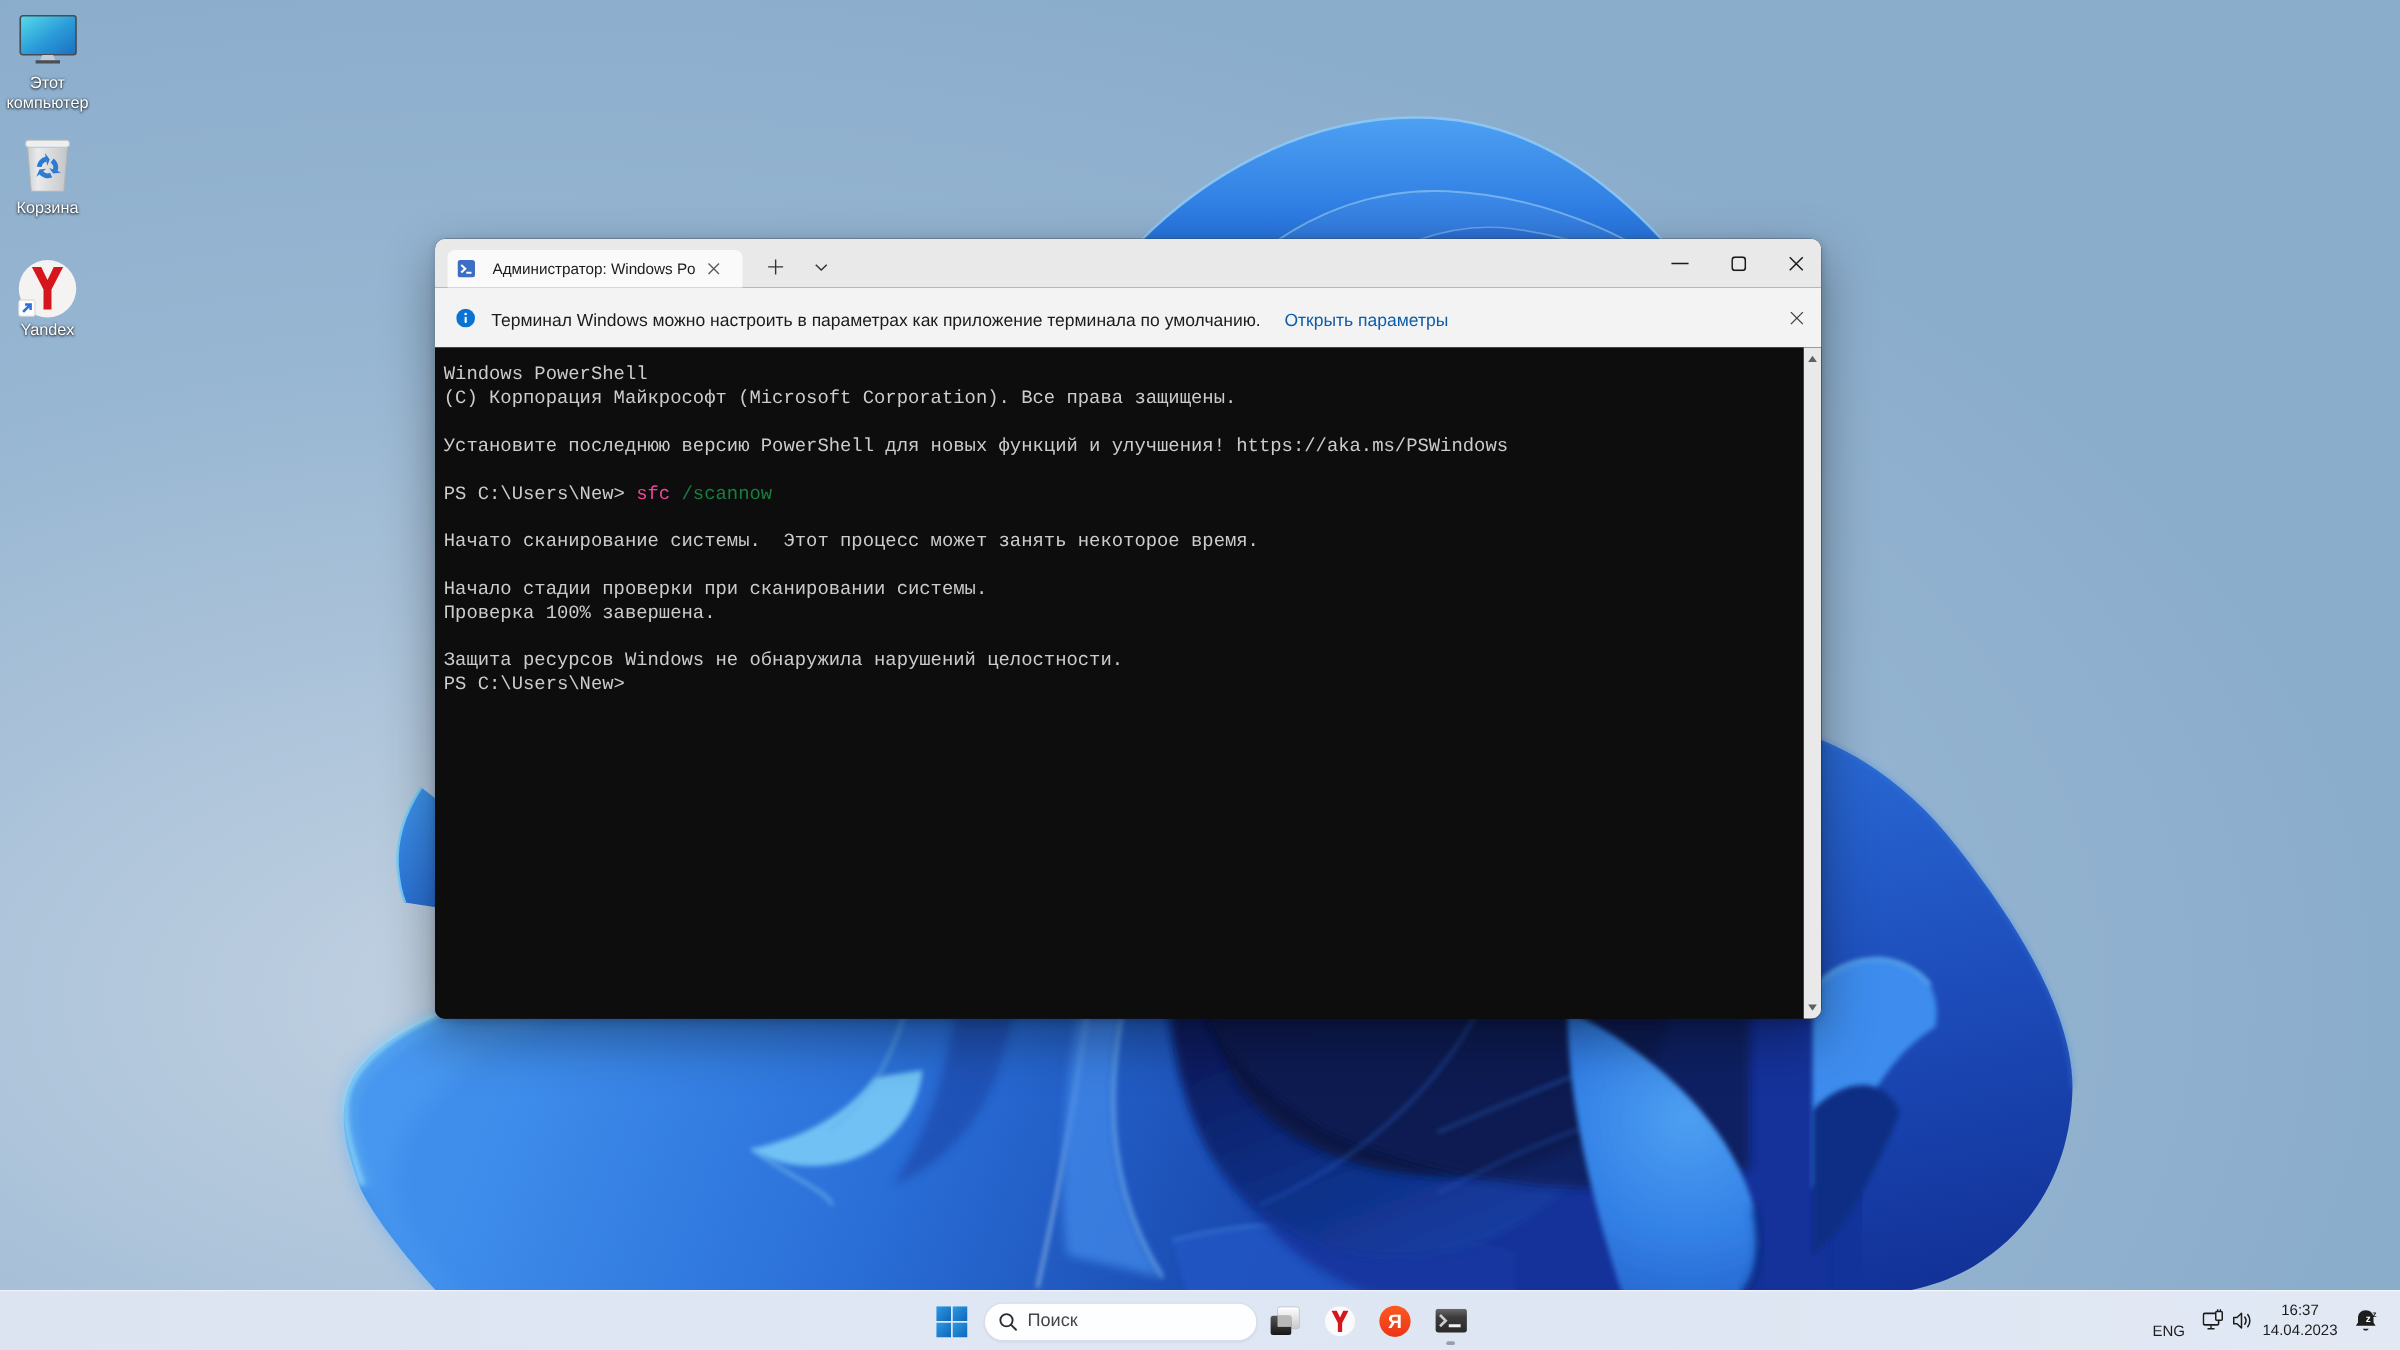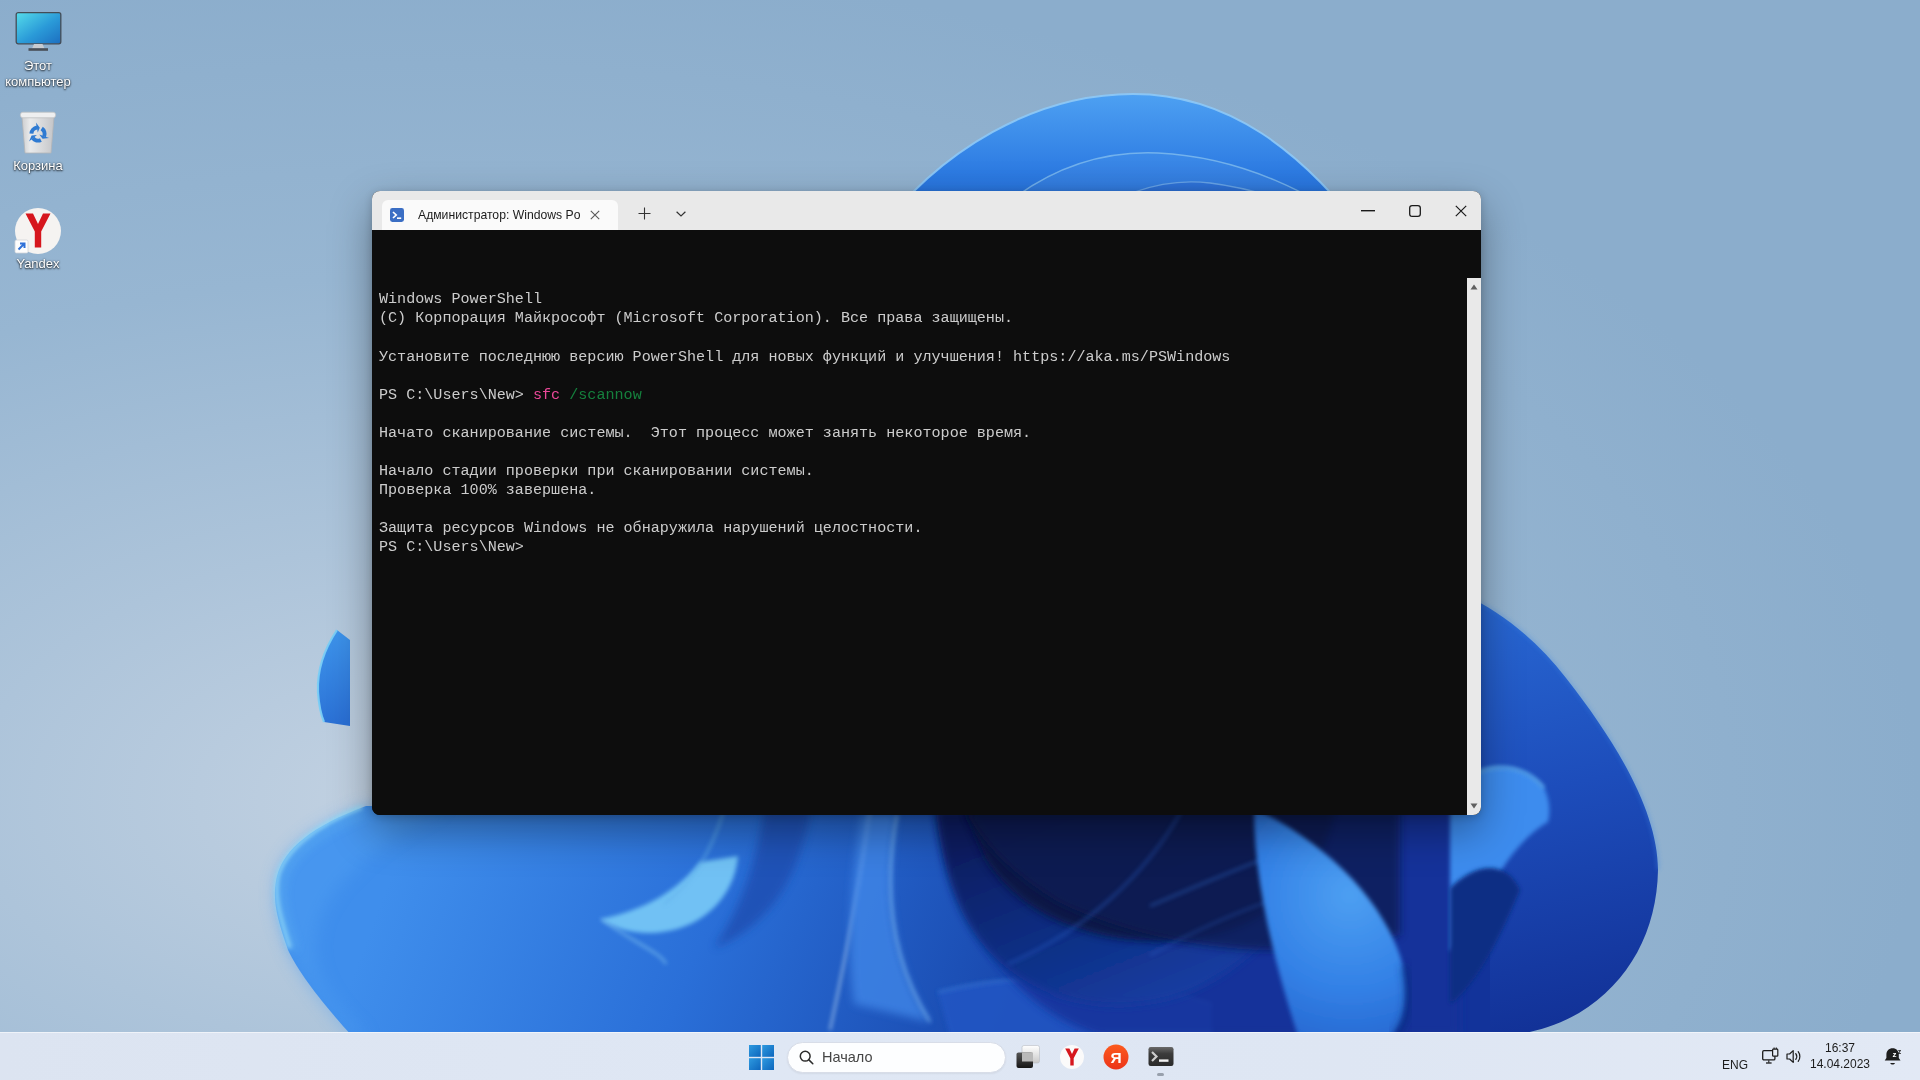--- a/index.html
+++ b/index.html
@@ -4,21 +4,21 @@
 <style>
   html,body{margin:0;padding:0;width:1920px;height:1080px;overflow:hidden;
     font-family:"Liberation Sans",sans-serif;}
   #stage{position:relative;width:1920px;height:1080px;overflow:hidden;}
   #wall{position:absolute;left:0;top:0;}
   .dico{position:absolute;text-align:center;color:#fff;font-size:13px;
     text-shadow:0 1px 2px rgba(0,0,0,.85),0 0 2px rgba(0,0,0,.5);line-height:15.5px;}
   
   #win{position:absolute;left:348px;top:191px;width:1109px;height:624px;
     border-radius:8px;box-shadow:0 16px 42px rgba(0,0,0,.36),0 2px 8px rgba(0,0,0,.18);
-    overflow:hidden;background:#0d0d0d;margin-left:24px;}
+    overflow:hidden;background:#0d0d0d;}
   #titlebar{position:absolute;left:0;top:0;width:100%;height:39px;background:#e9e9e9;}
   #tab{position:absolute;left:10px;top:9px;width:236px;height:30px;background:#fafafa;
     border-radius:6px 6px 0 0;}
   #tabtitle{position:absolute;left:36px;top:8px;width:166px;height:16px;overflow:hidden;
     font-size:12.2px;color:#1b1b1b;white-space:nowrap;}
   #banner{position:absolute;left:0;top:39px;width:100%;height:48px;background:#f3f3f3;}
   #bannertext{position:absolute;left:45px;top:17.5px;font-size:14px;color:#1b1b1b;white-space:nowrap;}
   #term{position:absolute;left:0;top:87px;width:1320px;height:537px;background:#0d0d0d;}
   #termtext{position:absolute;left:7px;top:12.3px;margin:0;
     font-family:"Liberation Mono",monospace;font-size:15.1px;line-height:19.08px;color:#cccccc;}
@@ -216,20 +216,31 @@
     <svg style="position:absolute;left:989px;top:19px" width="14" height="2" viewBox="0 0 14 2">
       <rect width="14" height="1.4" fill="#1a1a1a"></rect>
     </svg>
     <svg style="position:absolute;left:1037px;top:14px" width="12" height="12" viewBox="0 0 12 12">
       <rect x="0.7" y="0.7" width="10.6" height="10.6" rx="2.4" fill="none" stroke="#1a1a1a" stroke-width="1.3"></rect>
     </svg>
     <svg style="position:absolute;left:1083px;top:14px" width="12" height="12" viewBox="0 0 12 12">
       <path d="M0.8,0.8 L11.2,11.2 M11.2,0.8 L0.8,11.2" stroke="#1a1a1a" stroke-width="1.2"></path>
     </svg>
   </div>
+  <div id="banner">
+    <svg style="position:absolute;left:16.5px;top:17px" width="15" height="15" viewBox="0 0 15 15">
+      <circle cx="7.5" cy="7.5" r="7.5" fill="#0873d2"></circle>
+      <rect x="6.7" y="6.3" width="1.7" height="5" rx="0.8" fill="#fff"></rect>
+      <circle cx="7.5" cy="4.2" r="1.05" fill="#fff"></circle>
+    </svg>
+    <div id="bannertext">Терминал Windows можно настроить в параметрах как приложение терминала по умолчанию.<span style="color:#0b5cad;margin-left:19px">Открыть параметры</span></div>
+    <svg style="position:absolute;left:1084px;top:19px" width="11" height="11" viewBox="0 0 11 11">
+      <path d="M0.7,0.7 L10.3,10.3 M10.3,0.7 L0.7,10.3" stroke="#444" stroke-width="1.1"></path>
+    </svg>
+  </div>
   <div id="term">
 <pre id="termtext">Windows PowerShell
 (C) Корпорация Майкрософт (Microsoft Corporation). Все права защищены.
 
 Установите последнюю версию PowerShell для новых функций и улучшения! https://aka.ms/PSWindows
 
 PS C:\Users\New&gt; <span style="color:#ec4899">sfc</span> <span style="color:#15803d">/scannow</span>
 
 Начато сканирование системы.  Этот процесс может занять некоторое время.
 
@@ -261,21 +272,21 @@
     <rect x="13.2" y="0" width="11.8" height="11.8" fill="url(#wlg)"></rect>
     <rect x="0" y="13.2" width="11.8" height="11.8" fill="url(#wlg)"></rect>
     <rect x="13.2" y="13.2" width="11.8" height="11.8" fill="url(#wlg)"></rect>
   </svg>
 
   <div id="search">
     <svg style="position:absolute;left:11px;top:7px" width="15" height="15" viewBox="0 0 15 15">
       <circle cx="6.2" cy="6.2" r="4.9" fill="none" stroke="#2b2b2b" stroke-width="1.5"></circle>
       <path d="M9.9,9.9 L13.8,13.8" stroke="#2b2b2b" stroke-width="1.5" stroke-linecap="round"></path>
     </svg>
-    <div style="position:absolute;left:34px;top:6px;font-size:14.5px;color:#454545">Начало</div>
+    <div style="position:absolute;left:34px;top:6px;font-size:14.5px;color:#454545">Поиск</div>
   </div>
 
   <svg style="position:absolute;left:1015px;top:11px" width="26" height="26" viewBox="0 0 26 26">
     <defs>
           <linearGradient id="stk1" x1="0" y1="0" x2="0" y2="1">
       <stop offset="0" stop-color="#ffffff"></stop>
             <stop offset="1" stop-color="#c9c9c9"></stop>
           </linearGradient>
     <linearGradient id="stk2" x1="0" y1="0" x2="0" y2="1">
       <stop offset="0" stop-color="#555"></stop>

